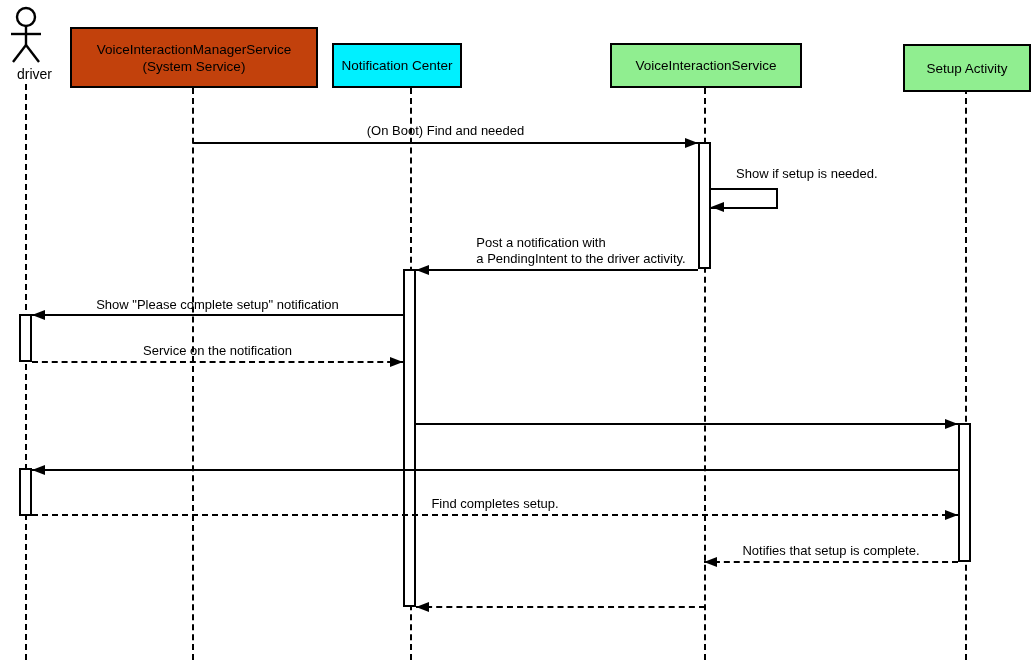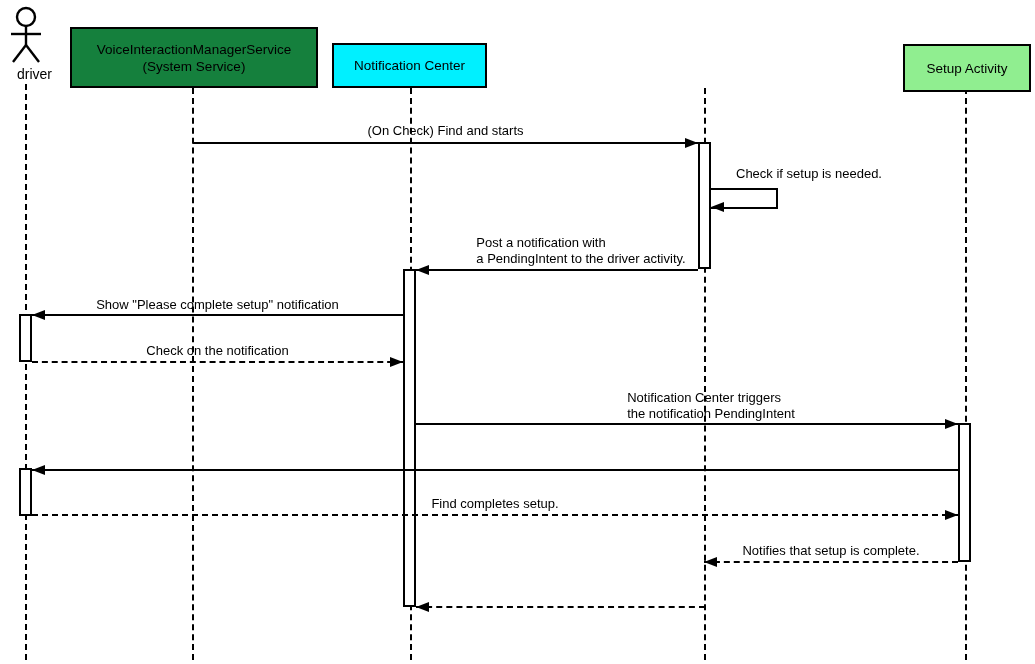--- a/index.html
+++ b/index.html
@@ -95,68 +95,65 @@
 
   <svg class="actor-figure" style="left:7px; top:3px;" width="38" height="62" viewBox="0 0 38 62">
     <circle cx="19" cy="14" r="9" fill="none" stroke="#000" stroke-width="2.4"></circle>
     <line x1="19" y1="23" x2="19" y2="42" stroke="#000" stroke-width="2.4"></line>
     <line x1="4" y1="31" x2="34" y2="31" stroke="#000" stroke-width="2.4"></line>
     <line x1="19" y1="42" x2="6" y2="59" stroke="#000" stroke-width="2.4"></line>
     <line x1="19" y1="42" x2="32" y2="59" stroke="#000" stroke-width="2.4"></line>
   </svg>
   <div class="actor-label" style="left:0px; top:66px; width:52px;">driver</div>
 
-  <div class="participant-box" style="left: 70px; top: 27px; width: 248px; height: 61px; background-color: #15803d;">
+  <div class="participant-box" style="left: 70px; top: 27px; width: 248px; height: 61px; background-color: #c2410c;">
     <span>VoiceInteractionManagerService</span>
     <span>(System Service)</span>
   </div>
-  <div class="participant-box" style="left: 332px; top: 43px; width: 155px; height: 45px; background-color: rgb(0, 240, 255);">
+  <div class="participant-box" style="left: 332px; top: 43px; width: 130px; height: 45px; background-color: rgb(0, 240, 255);">
     <span>Notification Center</span>
+  </div>
+  <div class="participant-box" style="left: 610px; top: 43px; width: 192px; height: 45px; background-color: rgb(144, 238, 144);">
+    <span>VoiceInteractionService</span>
   </div>
   <div class="participant-box" style="left: 903px; top: 44px; width: 128px; height: 48px; background-color: rgb(144, 238, 144);">
     <span>Setup Activity</span>
   </div>
 
   <div class="activation" style="left:698px; top:142px; height:127px;"></div>
   <div class="activation" style="left:403px; top:269px; height:338px;"></div>
   <div class="activation" style="left:19px;  top:314px; height:48px;"></div>
   <div class="activation" style="left:19px;  top:468px; height:48px;"></div>
   <div class="activation" style="left:958px; top:423px; height:139px;"></div>
 
-  <div class="msg-label centered" style="left:193px; top:123px; width:505px;">(On Check) Find and starts</div>
+  <div class="msg-label centered" style="left:193px; top:123px; width:505px;">(On Boot) Find and needed</div>
   <div class="msg-line solid" style="left:193px; top:142px; width:505px;"></div>
   <div class="arrow right" style="left:685px; top:138px;"></div>
 
-  <div class="msg-label" style="left:736px; top:166px;">Check if setup is needed.</div>
+  <div class="msg-label" style="left:736px; top:166px;">Show if setup is needed.</div>
   <div class="self-msg" style="left:711px; top:188px; width:67px; height:21px;"></div>
   <div class="arrow left" style="left:711px; top:202px;"></div>
 
   <div class="msg-label flex-center" style="left:416px; top:235px; width:282px;">
     <span class="inner">
       <span class="line">Post a notification with</span>
       <span class="line">a PendingIntent to the driver activity.</span>
     </span>
   </div>
   <div class="msg-line solid" style="left:416px; top:269px; width:282px;"></div>
   <div class="arrow left" style="left:416px; top:265px;"></div>
 
   <div class="msg-label centered" style="left:32px; top:297px; width:371px;">Show "Please complete setup" notification</div>
   <div class="msg-line solid" style="left:32px; top:314px; width:371px;"></div>
   <div class="arrow left" style="left:32px; top:310px;"></div>
 
-  <div class="msg-label centered" style="left:32px; top:343px; width:371px;">Check on the notification</div>
+  <div class="msg-label centered" style="left:32px; top:343px; width:371px;">Service on the notification</div>
   <div class="msg-line dashed" style="left:32px; top:361px; width:371px;"></div>
   <div class="arrow right" style="left:390px; top:357px;"></div>
 
-  <div class="msg-label flex-center" style="left:416px; top:390px; width:542px;">
-    <span class="inner">
-      <span class="line">Notification Center triggers</span>
-      <span class="line">the notification PendingIntent</span>
-    </span>
-  </div>
   <div class="msg-line solid" style="left:416px; top:423px; width:542px;"></div>
   <div class="arrow right" style="left:945px; top:419px;"></div>
 
   <div class="msg-line solid" style="left:32px; top:469px; width:926px;"></div>
   <div class="arrow left" style="left:32px; top:465px;"></div>
 
   <div class="msg-label centered" style="left:32px; top:496px; width:926px;">Find completes setup.</div>
   <div class="msg-line dashed" style="left:32px; top:514px; width:926px;"></div>
   <div class="arrow right" style="left:945px; top:510px;"></div>
 

